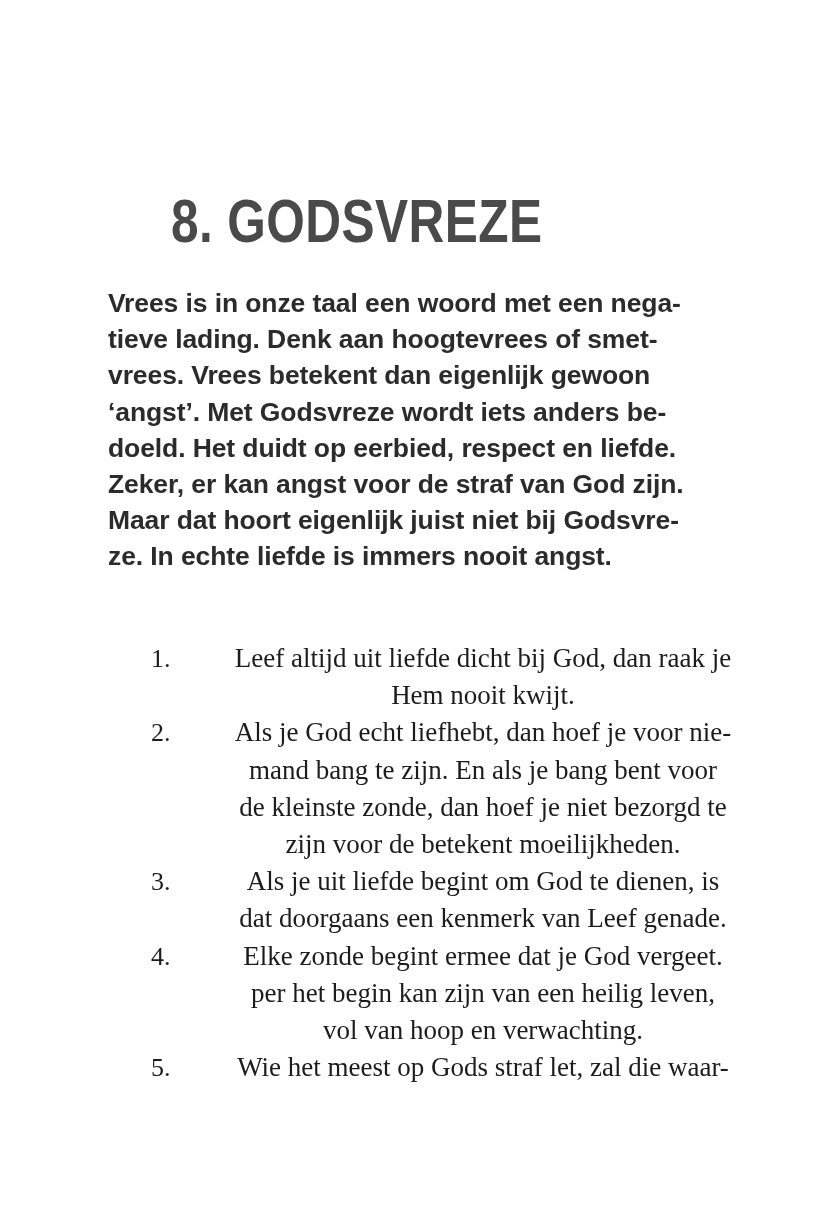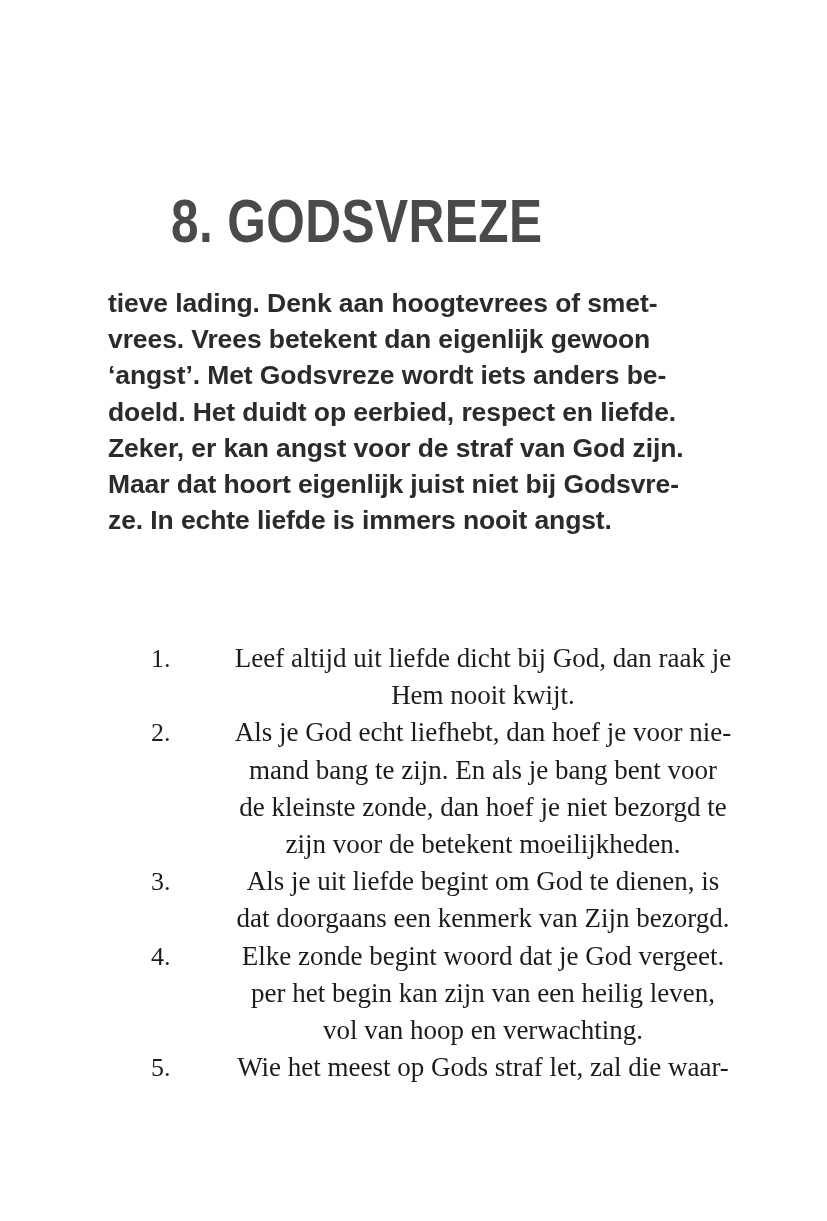--- a/index.html
+++ b/index.html
@@ -106,20 +106,21 @@
   }
 </style>
 </head>
 <body>
 
 <div class="page">
 
   <h1 class="chapter-title">8. GODSVREZE</h1>
 
   <div class="intro">
+    <span class="ln">Vrees is in onze taal een woord met een nega-</span>
     <span class="ln">tieve lading. Denk aan hoogtevrees of smet-</span>
     <span class="ln">vrees. Vrees betekent dan eigenlijk gewoon</span>
     <span class="ln">‘angst’. Met Godsvreze wordt iets anders be-</span>
     <span class="ln">doeld. Het duidt op eerbied, respect en liefde.</span>
     <span class="ln">Zeker, er kan angst voor de straf van God zijn.</span>
     <span class="ln">Maar dat hoort eigenlijk juist niet bij Godsvre-</span>
     <span class="ln">ze. In echte liefde is immers nooit angst.</span>
   </div>
 
   <ol class="numbered-list">
@@ -139,28 +140,28 @@
         <span class="ln">mand bang te zijn. En als je bang bent voor</span>
         <span class="ln">de kleinste zonde, dan hoef je niet bezorgd te</span>
         <span class="ln">zijn voor de betekent moeilijkheden.</span>
       </span>
     </li>
 
     <li class="list-item">
       <span class="list-number">3.</span>
       <span class="list-body">
         <span class="ln">Als je uit liefde begint om God te dienen, is</span>
-        <span class="ln">dat doorgaans een kenmerk van Zijn bezorgd.</span>
+        <span class="ln">dat doorgaans een kenmerk van Leef genade.</span>
       </span>
     </li>
 
     <li class="list-item">
       <span class="list-number">4.</span>
       <span class="list-body">
-        <span class="ln">Elke zonde begint woord dat je God vergeet.</span>
+        <span class="ln">Elke zonde begint ermee dat je God vergeet.</span>
         <span class="ln">per het begin kan zijn van een heilig leven,</span>
         <span class="ln">vol van hoop en verwachting.</span>
       </span>
     </li>
 
     <li class="list-item">
       <span class="list-number">5.</span>
       <span class="list-body">
         <span class="ln">Wie het meest op Gods straf let, zal die waar-</span>
       </span>

